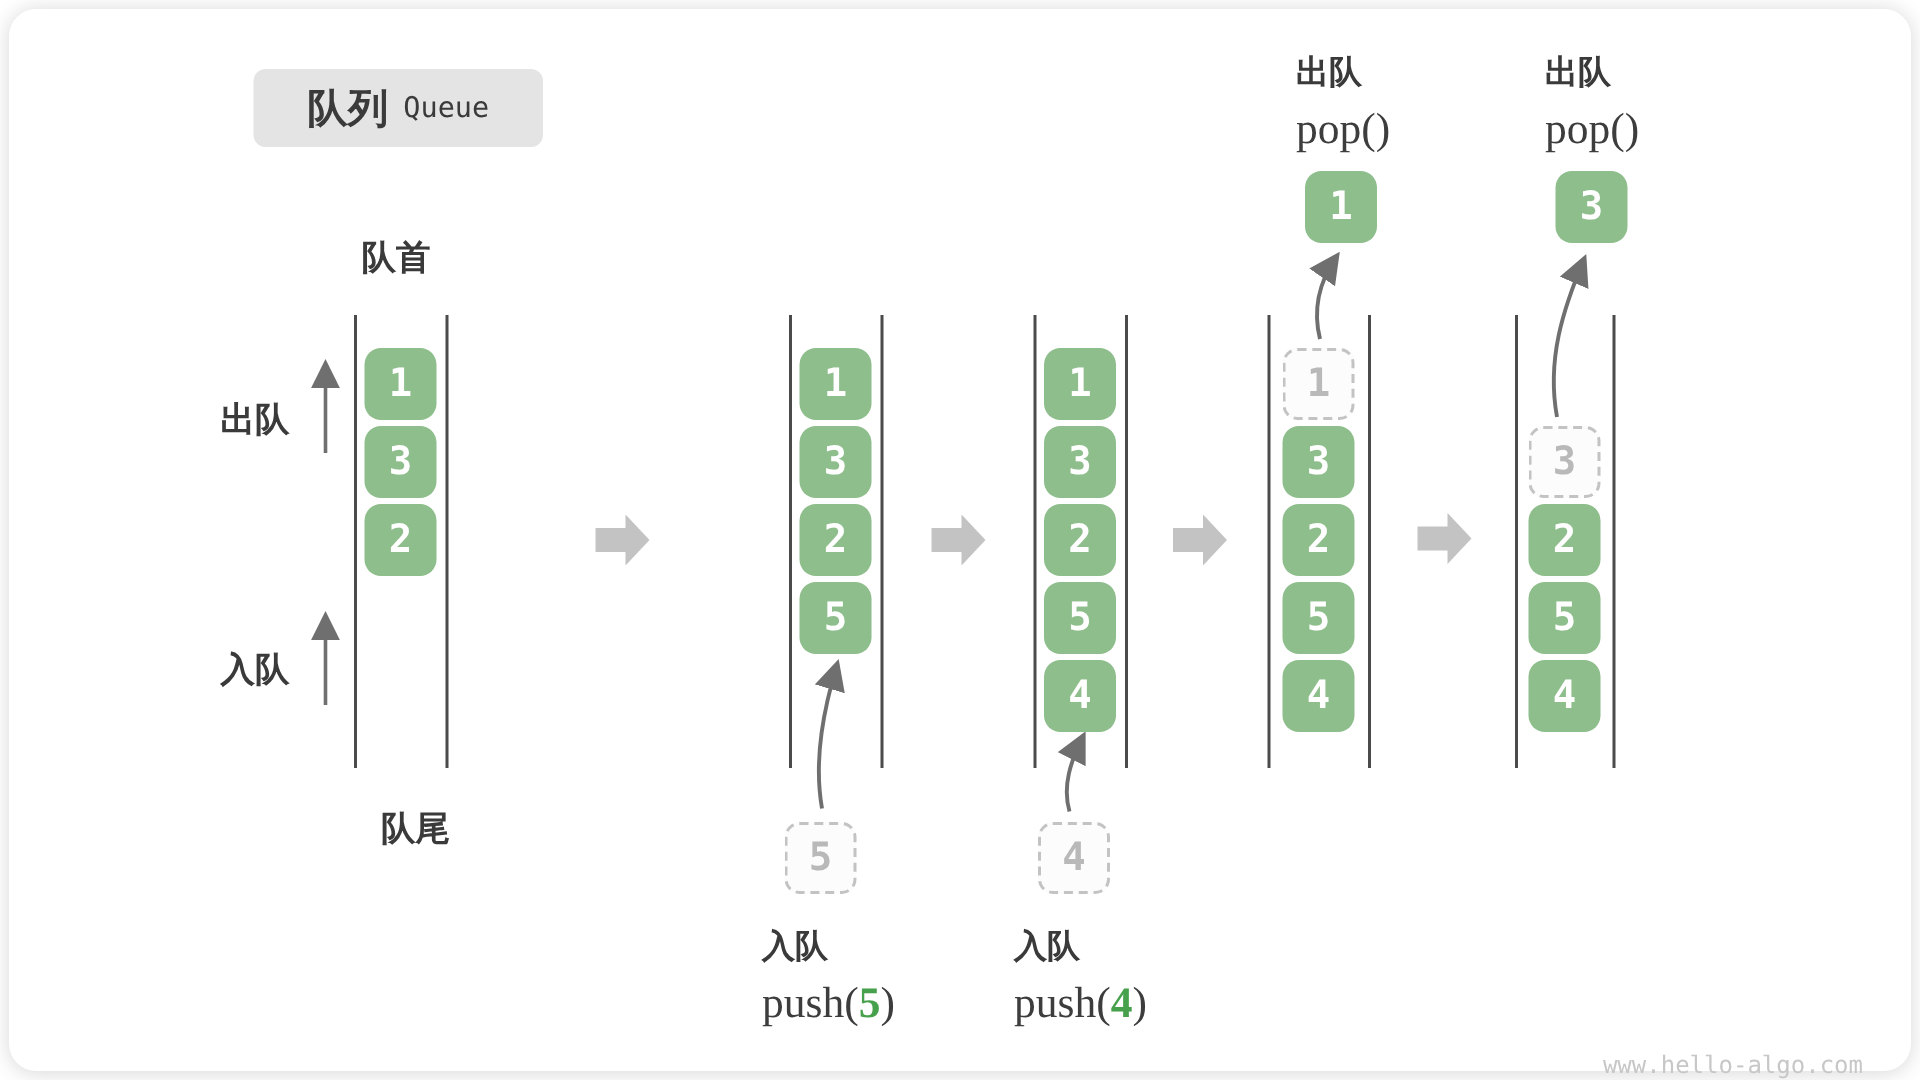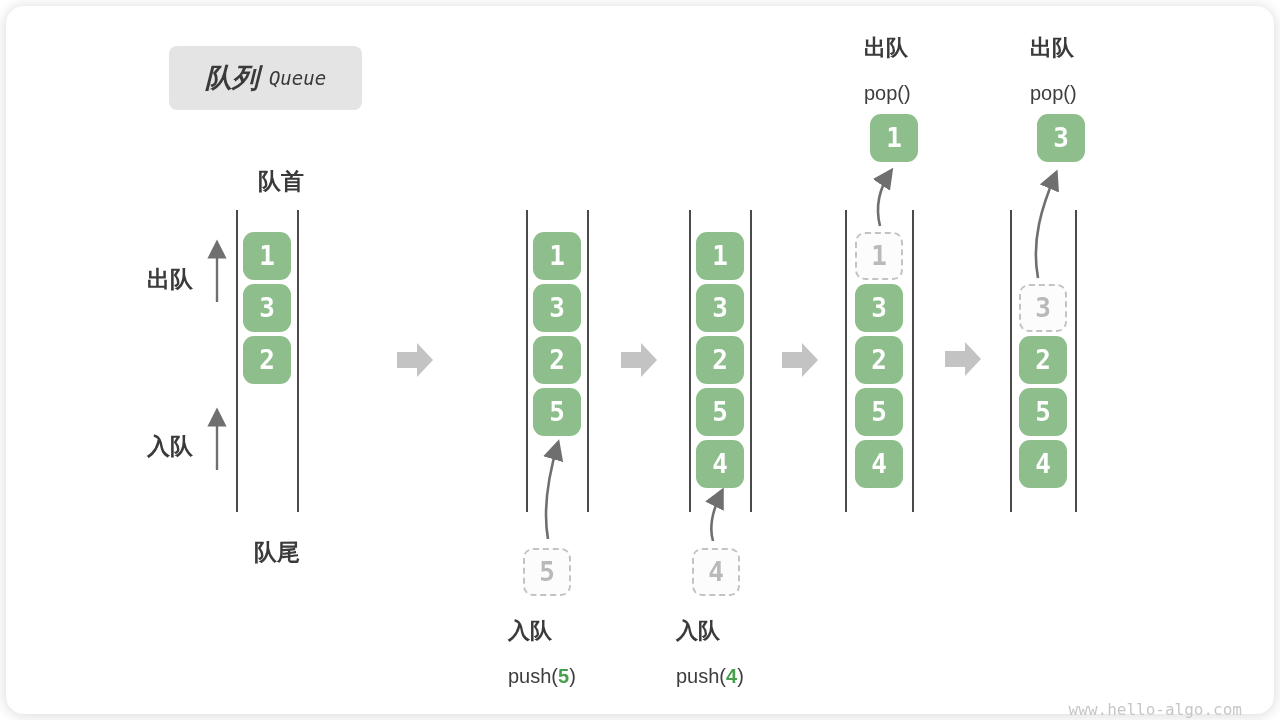--- a/index.html
+++ b/index.html
@@ -5,43 +5,43 @@
   html,body { margin:0; padding:0; background:#ffffff; }
   body { width:1280px; height:720px; position:relative; overflow:hidden;
          font-family:"Liberation Sans", sans-serif; }
 
   .card { position:absolute; left:6px; top:6px; right:6px; bottom:6px;
           background:#ffffff; border-radius:18px;
           box-shadow:0 1px 14px rgba(0,0,0,0.16); z-index:0; }
 
   .layer { position:absolute; left:0; top:0; width:1280px; height:720px; z-index:2; }
 
-  .title-box { position:absolute; left:169px; top:46px; width:193px; height:64px;
+  .title-box { position:absolute; left:169px; top:46px; width:193px; height:52px;
                background:var(--title-bg); border-radius:8px;
                display:flex; align-items:center; justify-content:center; gap:10px;
-               color:var(--label);font-style:italic; }
+               color:var(--label); }
   .title-zh { font-weight:bold; font-size:27px; }
   .title-en { font-family:"DejaVu Sans Mono", monospace; font-size:19px; }
 
   .zh-label { position:absolute; color:var(--label); font-weight:bold; font-size:23px;
               white-space:nowrap; }
 
   .cell { position:absolute; width:48px; height:48px; border-radius:11px;
           display:flex; align-items:center; justify-content:center;
           font-family:"DejaVu Sans Mono", monospace; font-weight:bold; font-size:26px;
           box-sizing:border-box; }
   .cell.solid  { background:var(--cell-green); color:var(--cell-text); }
   .cell.dashed { background:var(--ghost-bg); border:2px dashed var(--ghost-border);
                  color:var(--ghost-text); border-radius:10px; }
 
   .wall { position:absolute; width:2px; background:var(--wall); }
 
   .cap { position:absolute; white-space:nowrap; color:var(--label); }
   .cap .l1 { font-size:22px; font-weight:600; }
-  .cap .l2 { font-family:Liberation Sans, sans-serif; font-size:20px; margin-top:19px;
+  .cap .l2 { font-family:Liberation Serif, serif; font-size:29px; margin-top:7px;
              color:#3d3d3d; }
   .cap .arg { color:var(--accent-green); font-weight:bold; }
 
   .watermark { position:absolute; right:38px; top:676px;
                font-family:"DejaVu Sans Mono", monospace; font-size:16px;
                color:var(--watermark);margin-top:24px; }
 
   svg { position:absolute; left:0; top:0; z-index:1; }
 </style>
 </head>
@@ -69,21 +69,21 @@
     </g>
 </svg>
 
 <div class="layer">
 
   <div class="title-box">
     <span class="title-zh">队列</span>
     <span class="title-en">Queue</span>
   </div>
 
-  <div class="zh-label" style="left:258px; top:156px;margin-top:10px;">队首</div>
+  <div class="zh-label" style="left:241px; top:156px;">队首</div>
   <div class="zh-label" style="left:254px; top:537px;">队尾</div>
   <div class="zh-label" style="left:147px; top:264px;">出队</div>
   <div class="zh-label" style="left:147px; top:431px;">入队</div>
 
   <div class="cap" style="left:864px; top:33px;">
     <div class="l1">出队</div>
     <div class="l2">pop()</div>
   </div>
   <div class="cap" style="left:1030px; top:33px;">
     <div class="l1">出队</div>

